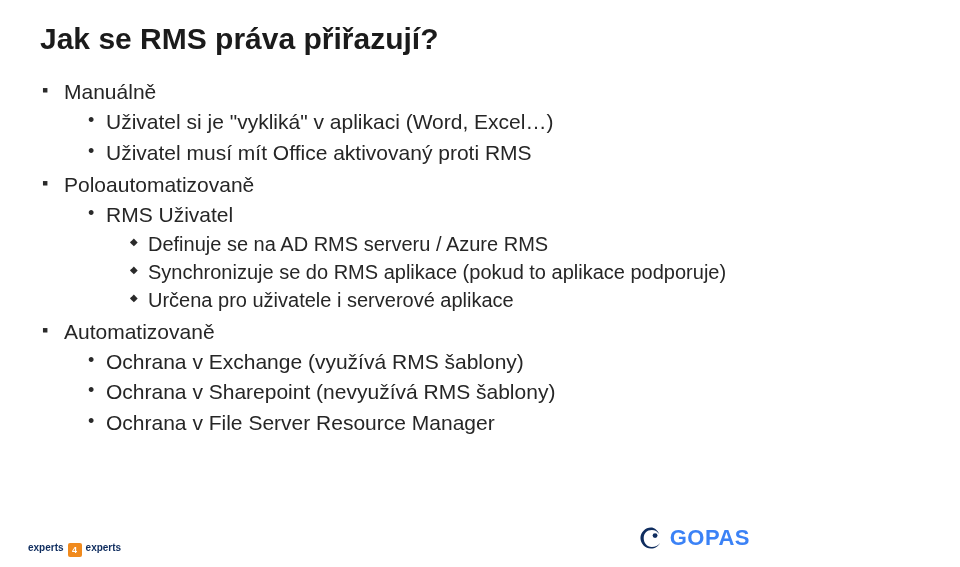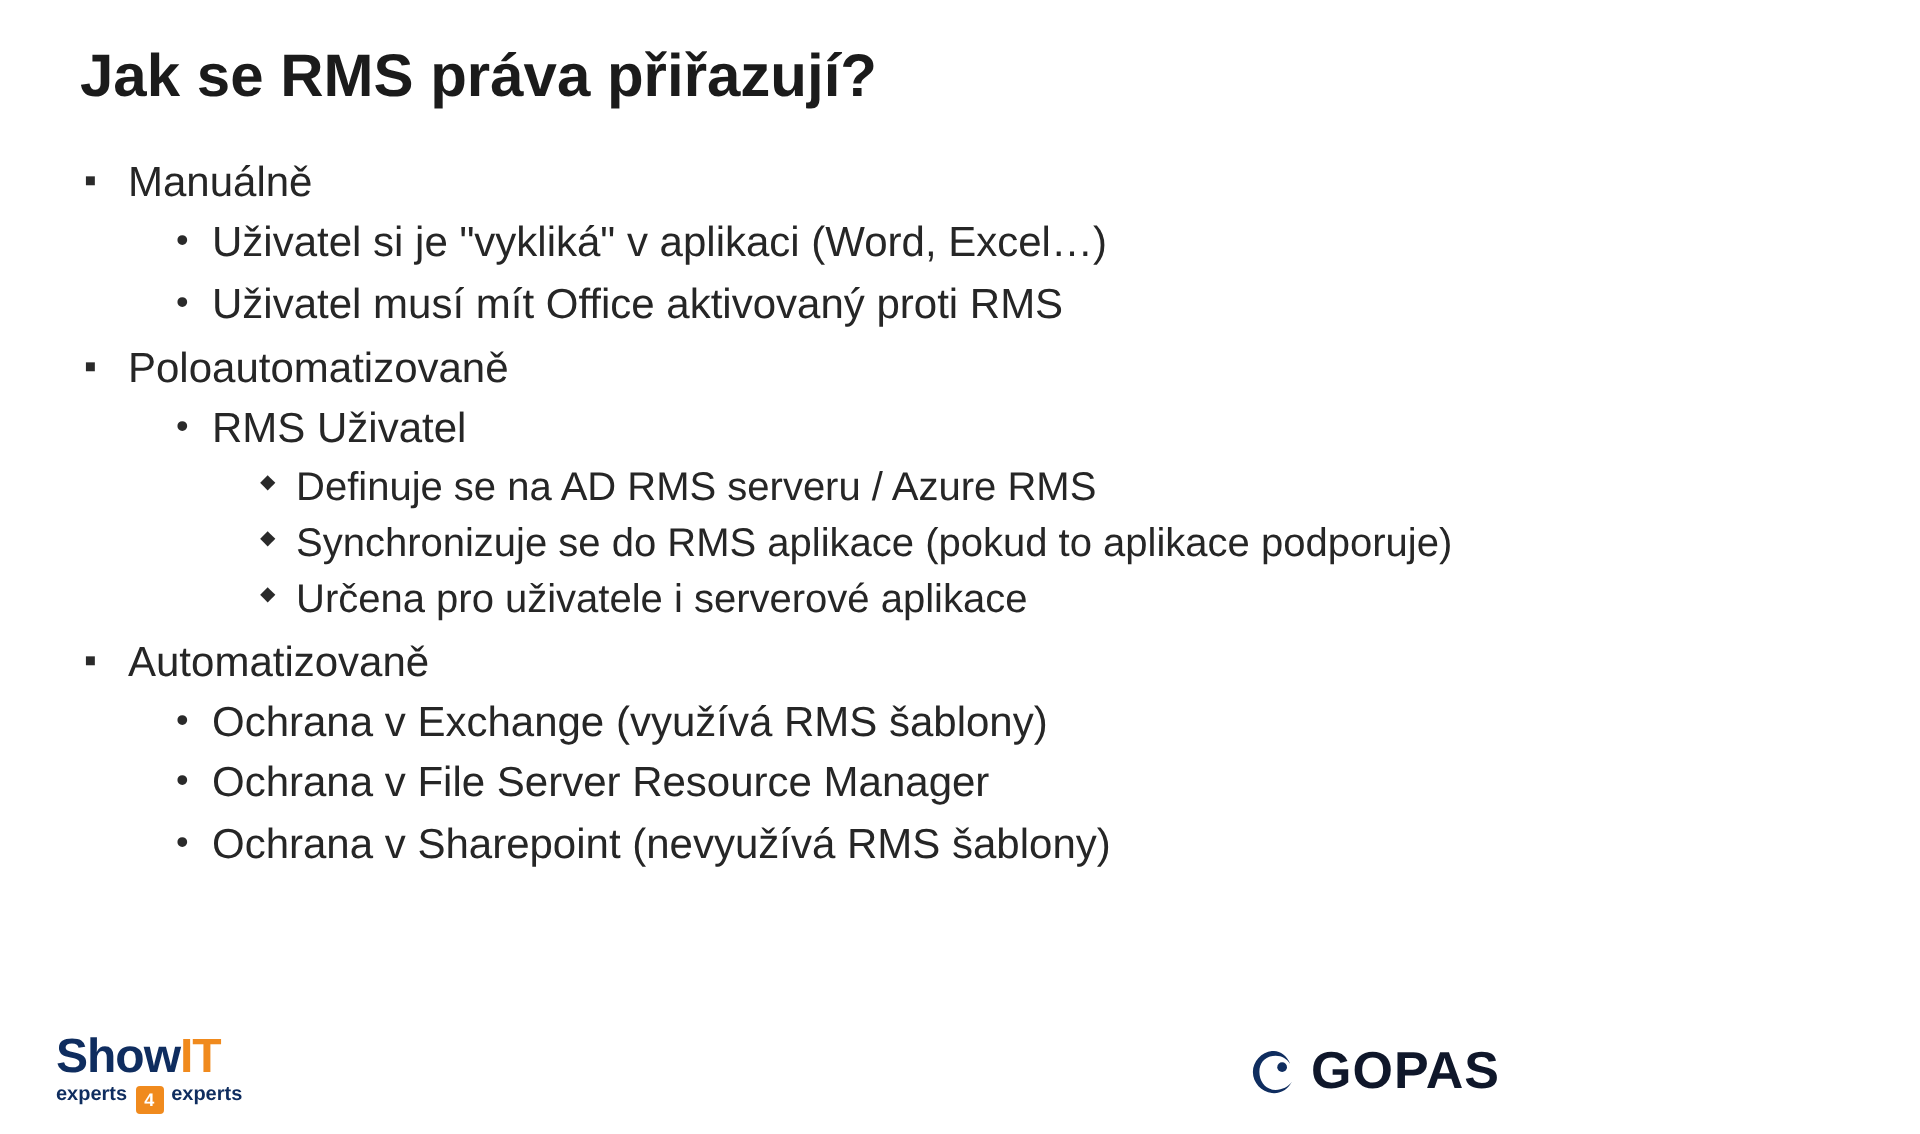--- a/index.html
+++ b/index.html
@@ -152,24 +152,24 @@
     align-items: center;
     gap: 6px;
     color: #0f2d5f;
     margin-bottom: 6px;
   }
   .gopas-swirl {
     width: 26px;
     height: 26px;
   }
   .gopas-text {
-    font-size: 26px;
+    font-size: 22px;
     font-weight: 700;
     letter-spacing: 0.5px;
-    color: #0f172a;
+    color: #3b82f6;
   }
 </style>
 </head>
 <body>
 
 <div class="slide">
 
   <h1 class="title">Jak se RMS práva přiřazují?</h1>
 
   <ul class="level1">
@@ -193,33 +193,29 @@
             <li>Určena pro uživatele i serverové aplikace</li>
           </ul>
         </li>
       </ul>
     </li>
 
     <li>
       <span>Automatizovaně</span>
       <ul class="level2">
         <li>Ochrana v Exchange (využívá RMS šablony)</li>
+        <li>Ochrana v Sharepoint (nevyužívá RMS šablony)</li>
         <li>Ochrana v File Server Resource Manager</li>
-        <li>Ochrana v Sharepoint (nevyužívá RMS šablony)</li>
       </ul>
     </li>
 
   </ul>
 
   <div class="footer">
     <div class="showit">
-      <div class="showit-main">
-        <span class="sh">Show</span>
-          <span class="it">IT</span>
-      </div>
       <div class="showit-sub">
         <span class="experts">experts</span>
         <span class="four-badge">4</span>
         <span class="experts2">experts</span>
       </div>
     </div>
 
     <div class="gopas">
       <svg class="gopas-swirl" viewBox="0 0 32 32">
         <path d="M16 3 C9 3 3 9 3 16 C3 23 9 29 16 29 C21 29 25 26 27 22 C25 25 21 27 17 27 C11 27 7 22 7 16 C7 10 11 6 17 6 C21 6 24 8 26 11 C24 6 20 3 16 3 Z" fill="#0f2d5f"></path>

